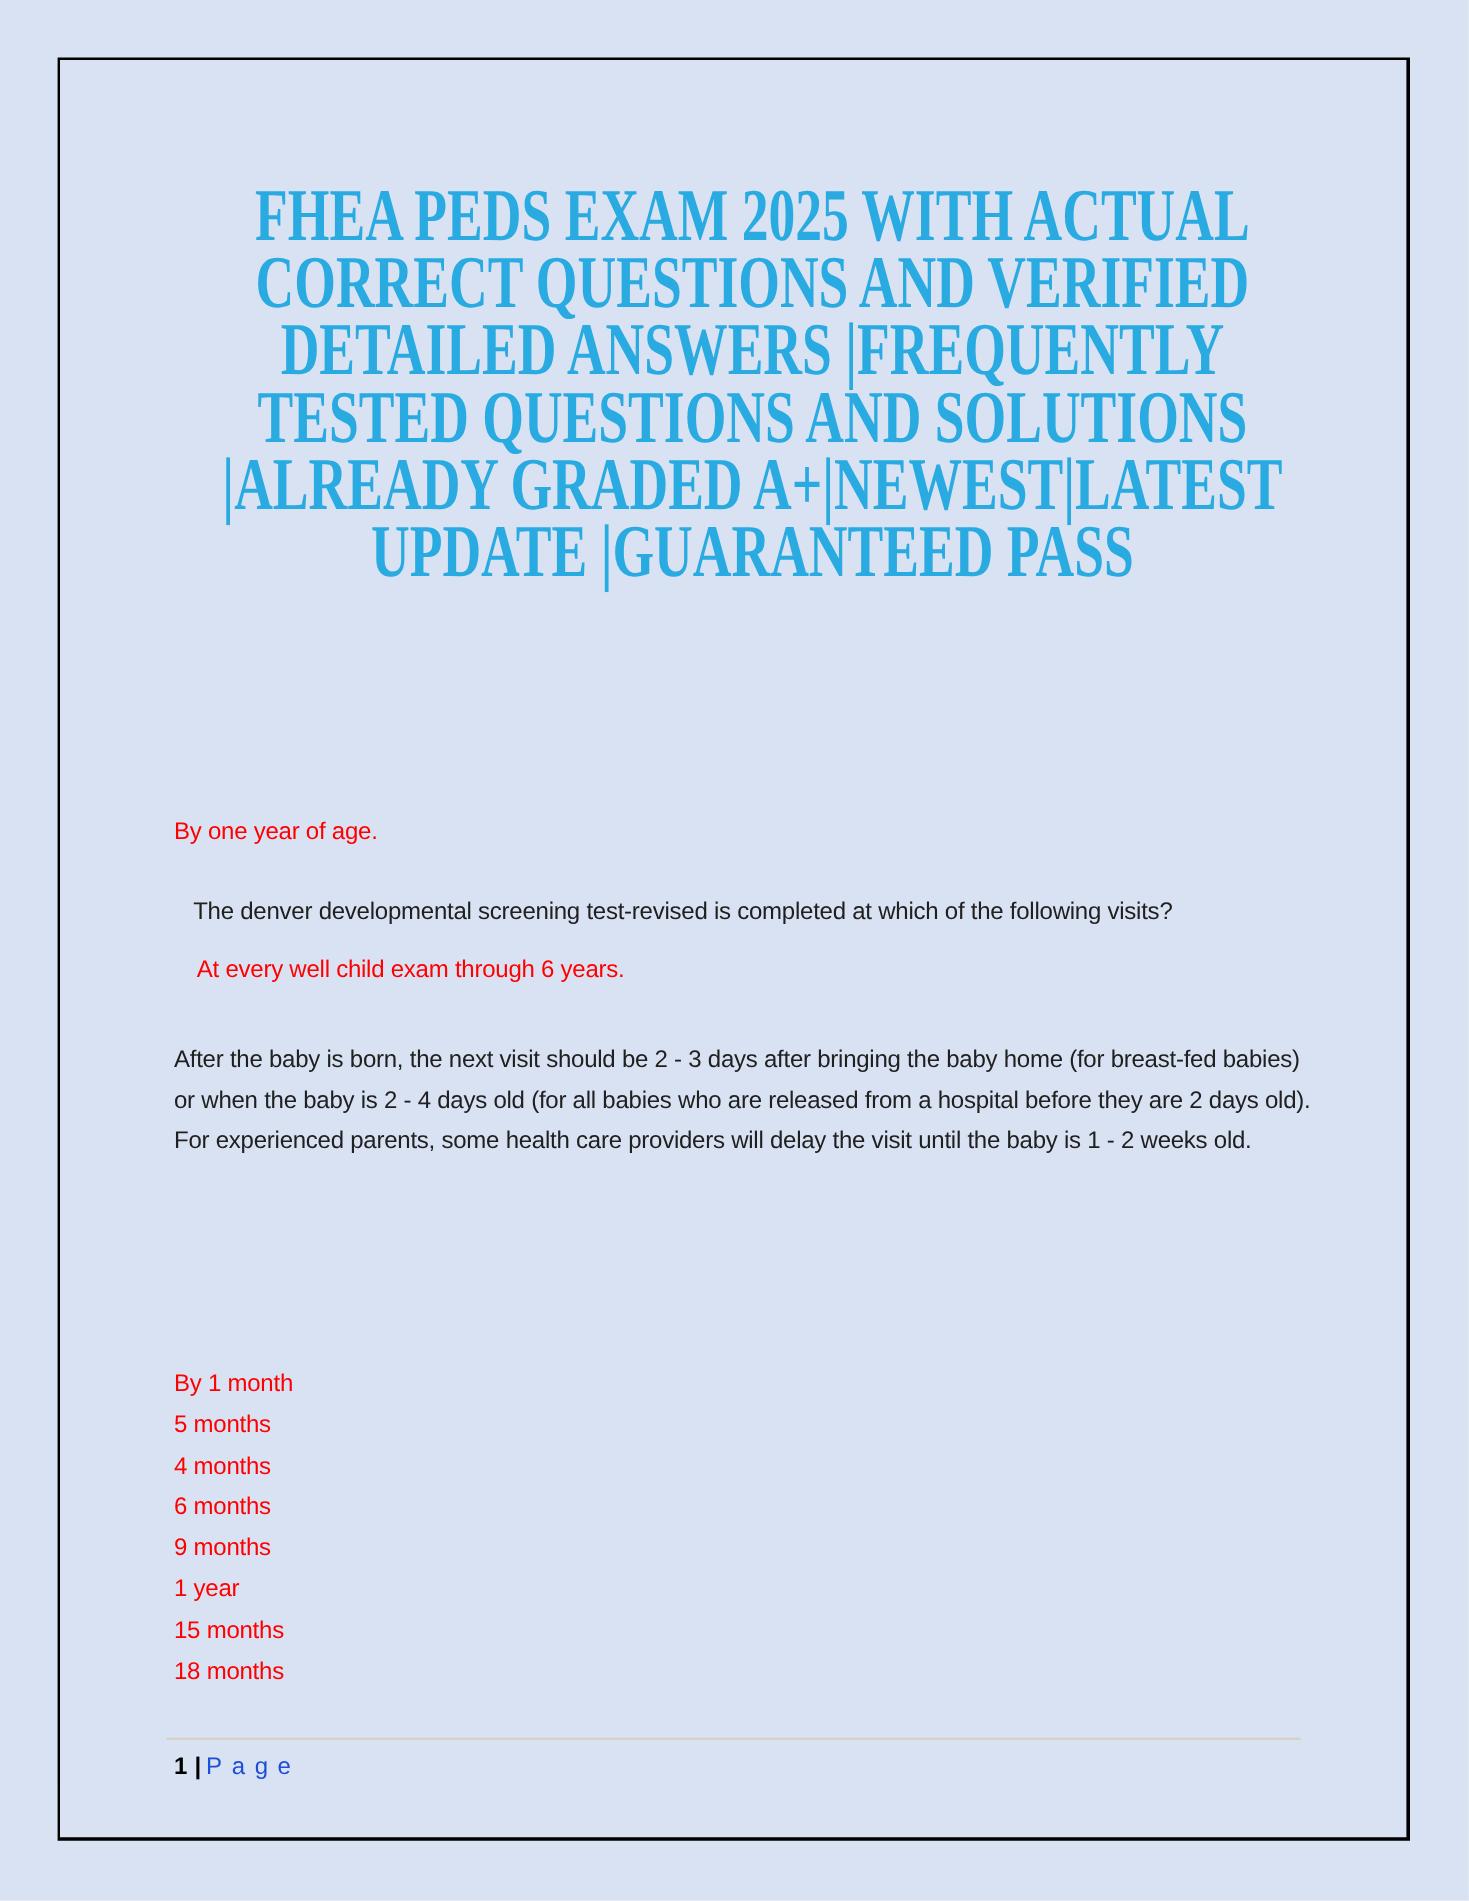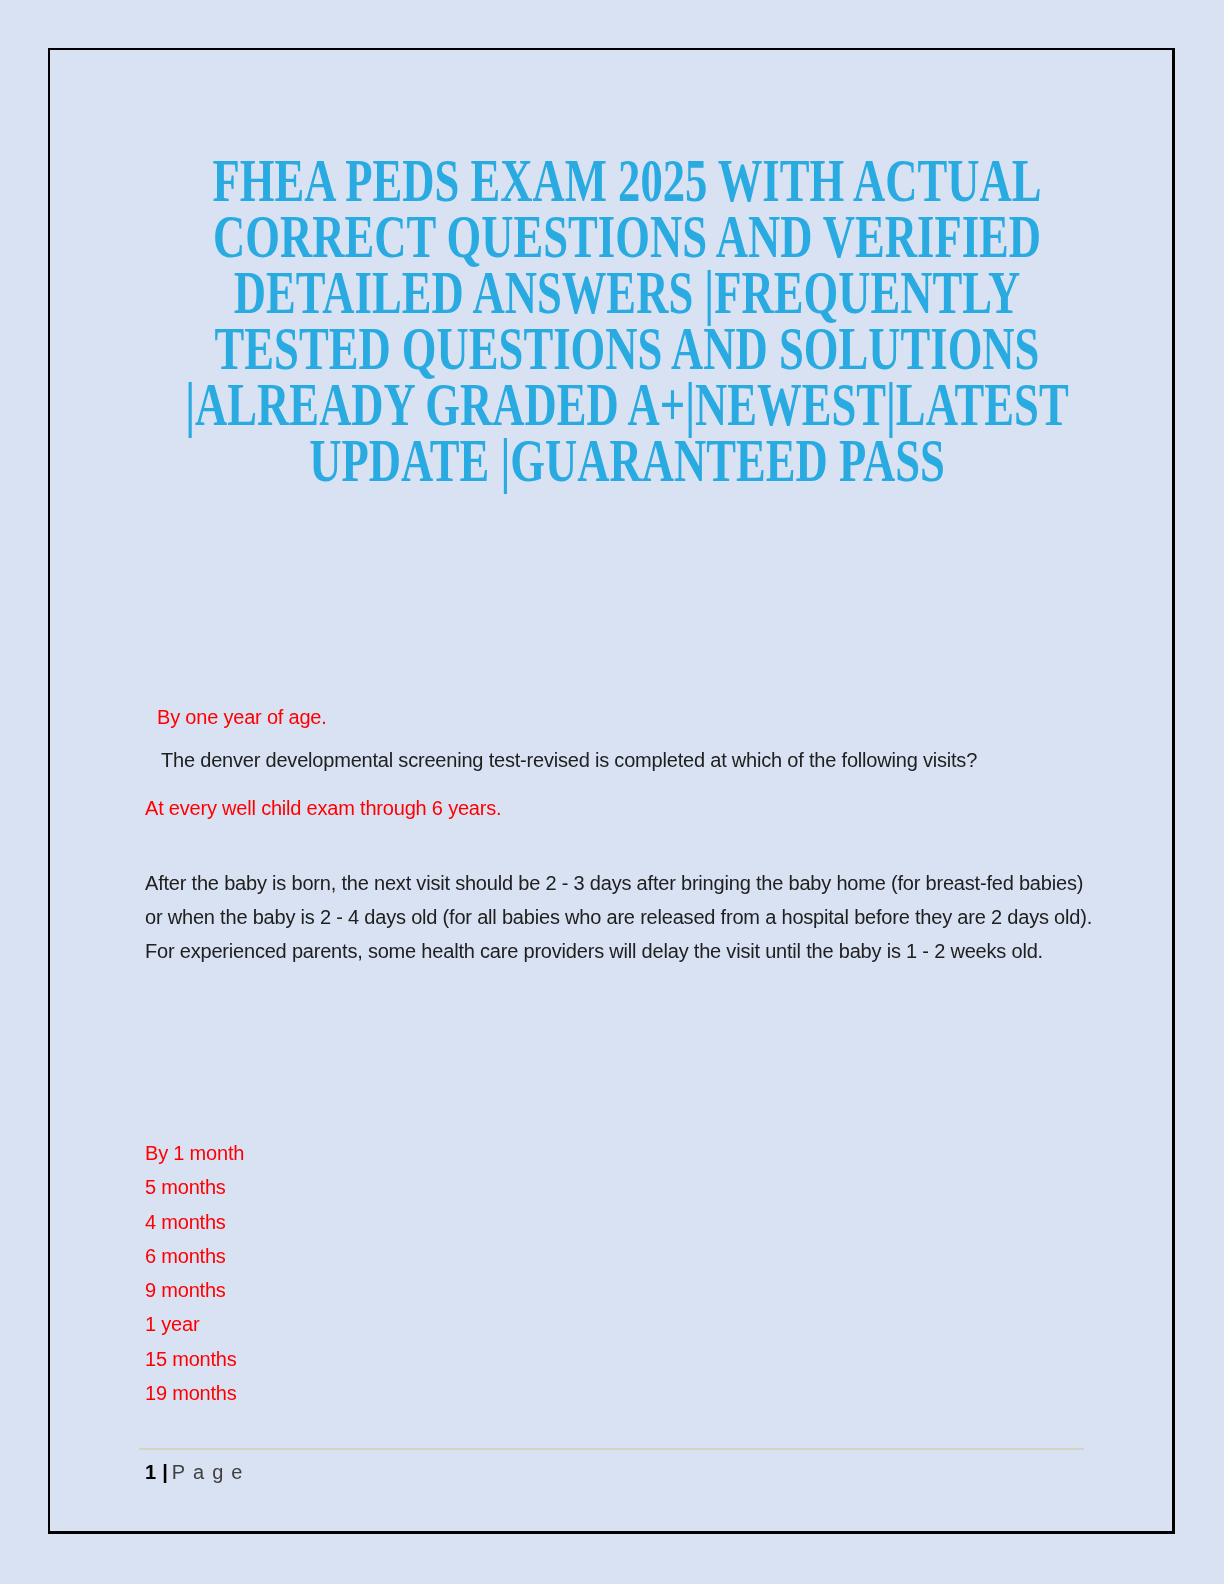--- a/index.html
+++ b/index.html
@@ -47,23 +47,23 @@
     width:950px;
     margin:0;
     font-size:20px;
     line-height:34px;
     letter-spacing:-0.2px;
     color:#202020;
   }
   .red { color:#FF0000; }
 
   .block-q1 { top:576px; }
-  .block-a1 { top:700px; white-space:nowrap;margin-left:12px; }
+  .block-a1 { top:676px; white-space:nowrap; }
   .block-q2 { top:743px; white-space:nowrap;margin-left:16px; }
-  .block-a2 { top:791px; white-space:nowrap; }
+  .block-a2 { top:791px; white-space:nowrap;margin-left:19px; }
   .block-p3 { top:866px; }
   .block-p4 { top:1035px; }
 
   .visit-list { position:absolute; left:145px; top:1136px; }
   .visit-item {
     font-size:20px;
     line-height:34.3px;
     letter-spacing:-0.2px;
     color:#FF0000;
     white-space:nowrap;
@@ -77,21 +77,21 @@
   }
   .page-footer {
     position:absolute;
     left:145px; top:1458px;
     font-size:20px;
     line-height:28px;
     color:#000000;
   }
   .pg-num { font-weight:bold; color:#000000; }
   .pg-sep { font-weight:bold; color:#000000; margin:0 4px 0 6px; }
-  .pg-label { color:#404040; letter-spacing:8px; }
+  .pg-label { color:#1d4ed8; letter-spacing:8px; }
 </style>
 </head>
 <body>
 
 <div class="page">
 
   <div class="border-box"></div>
 
   <div class="doc-title">
     <div class="title-line">FHEA PEDS EXAM 2025 WITH ACTUAL</div>
@@ -108,21 +108,21 @@
   <p class="body-block block-p3">After the baby is born, the next visit should be 2 - 3 days after bringing the baby home (for breast-fed babies) or when the baby is 2 - 4 days old (for all babies who are released from a hospital before they are 2 days old). For experienced parents, some health care providers will delay the visit until the baby is 1 - 2 weeks old.</p>
 
   <div class="visit-list">
     <div class="visit-item">By 1 month</div>
     <div class="visit-item">5 months</div>
     <div class="visit-item">4 months</div>
     <div class="visit-item">6 months</div>
     <div class="visit-item">9 months</div>
     <div class="visit-item">1 year</div>
     <div class="visit-item">15 months</div>
-    <div class="visit-item">19 months</div>
+    <div class="visit-item">18 months</div>
   </div>
 
   <div class="footer-rule"></div>
 
   <div class="page-footer">
     <span class="pg-num">1</span><span class="pg-sep">|</span><span class="pg-label">Page</span>
   </div>
 
 </div>
 

